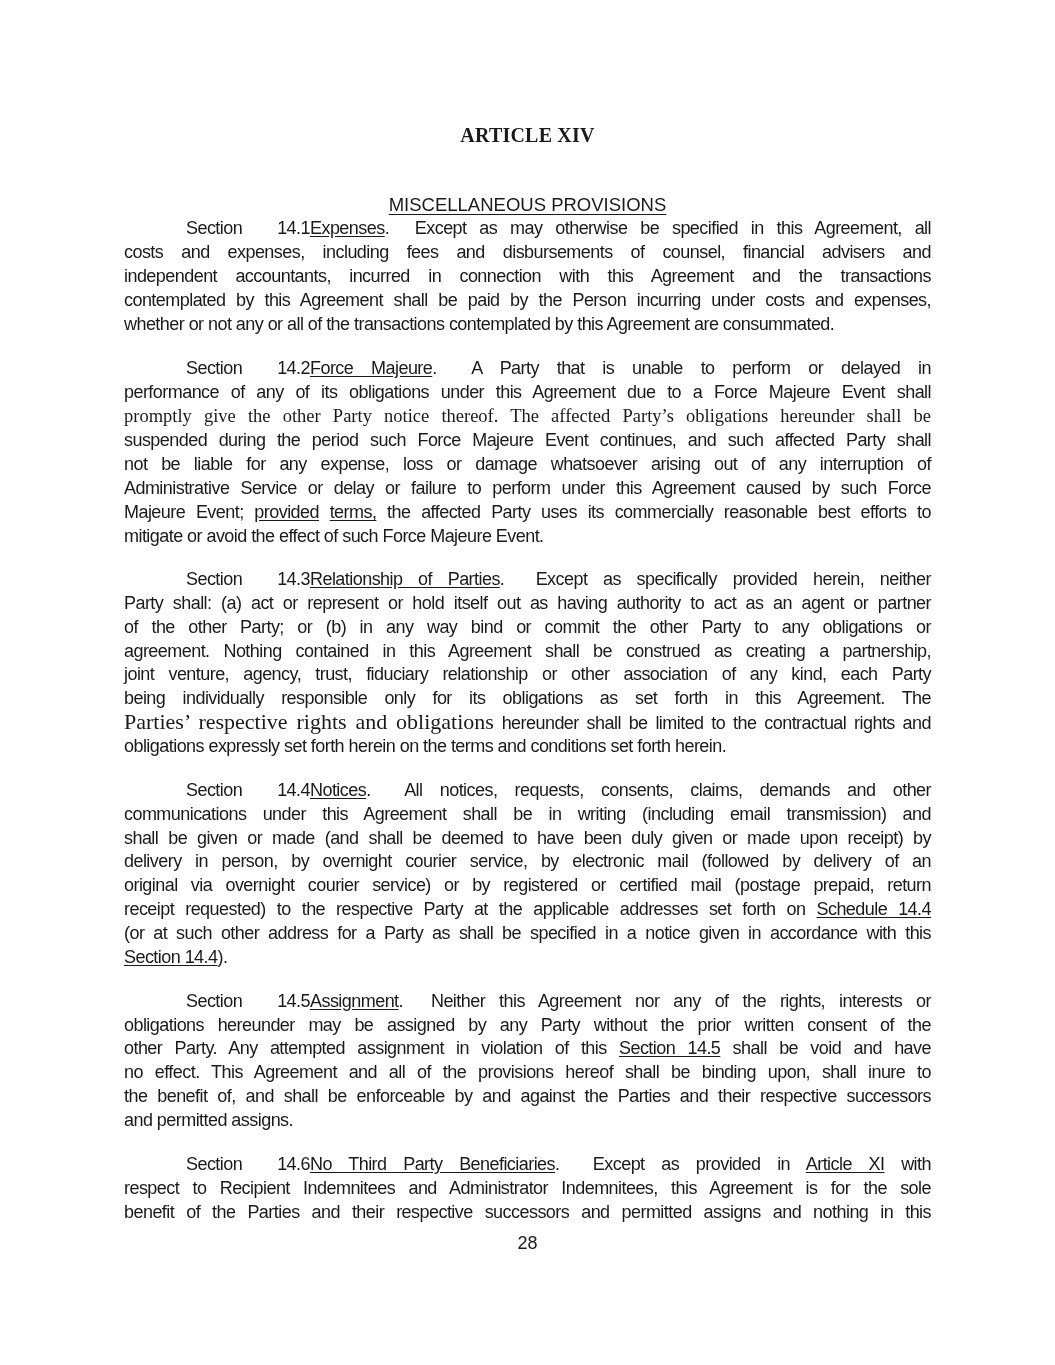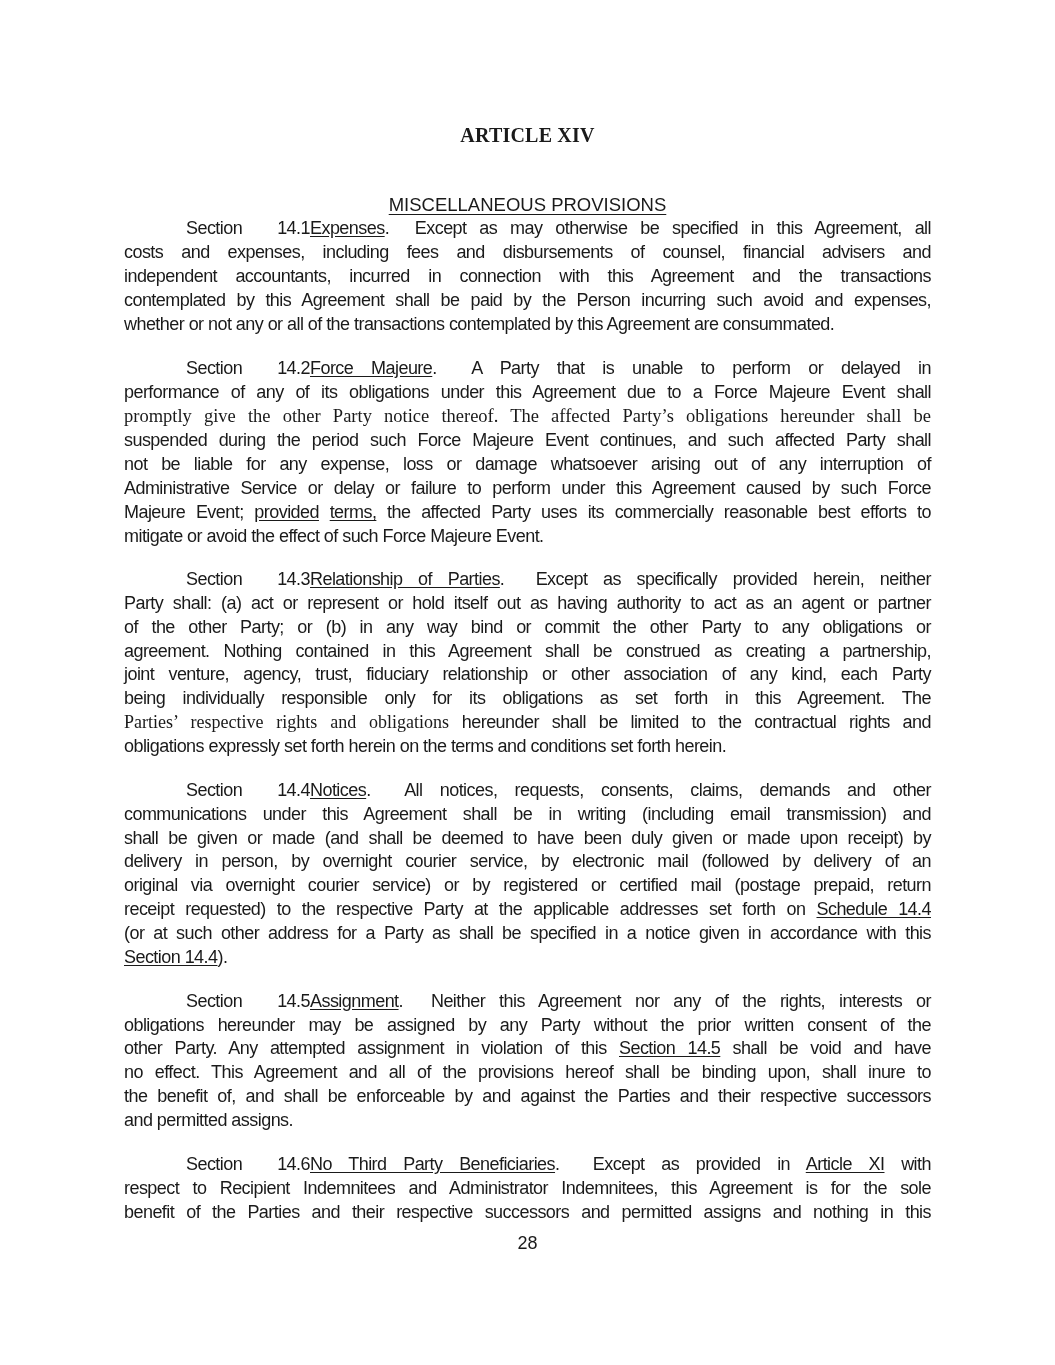--- a/index.html
+++ b/index.html
@@ -35,21 +35,21 @@
 
 <div class="page">
 
   <div class="article-title">ARTICLE XIV</div>
   <div class="article-subtitle"><span>MISCELLANEOUS PROVISIONS</span></div>
 
   <div>
     <div class="line first" style="top: 216px; white-space: nowrap; word-spacing: 0px;"><span class="sec-num">Section 14.1</span><span class="u">Expenses</span>.&nbsp; <span>Except as may otherwise be specified in this Agreement, all</span></div>
     <div class="line" style="top: 240px; white-space: nowrap; word-spacing: 0px;">costs and expenses, including fees and disbursements of counsel, financial advisers and</div>
     <div class="line" style="top: 264px; white-space: nowrap; word-spacing: 0px;">independent accountants, incurred in connection with this Agreement and the transactions</div>
-    <div class="line" style="top: 288px; white-space: nowrap; word-spacing: 0px;">contemplated by this Agreement shall be paid by the Person incurring such avoid and expenses,</div>
+    <div class="line" style="top: 288px; white-space: nowrap; word-spacing: 0px;">contemplated by this Agreement shall be paid by the Person incurring under costs and expenses,</div>
     <div class="line last" style="top: 312px; white-space: nowrap;">whether or not any or all of the transactions contemplated by this Agreement are consummated.</div>
   </div>
 
   <div>
     <div class="line first" style="top: 356px; white-space: nowrap; word-spacing: 0px;"><span class="sec-num">Section 14.2</span><span class="u">Force Majeure</span>.&nbsp; <span>A Party that is unable to perform or delayed in</span></div>
     <div class="line" style="top: 380px; white-space: nowrap; word-spacing: 0px;">performance of any of its obligations under this Agreement due to a Force Majeure Event shall</div>
     <div class="line serif" style="top: 404px; white-space: nowrap; word-spacing: 0px;">promptly give the other Party notice thereof.  The affected Party’s obligations hereunder shall be</div>
     <div class="line" style="top: 428px; white-space: nowrap; word-spacing: 0px;">suspended during the period such Force Majeure Event continues, and such affected Party shall</div>
     <div class="line" style="top: 452px; white-space: nowrap; word-spacing: 0px;">not be liable for any expense, loss or damage whatsoever arising out of any interruption of</div>
     <div class="line" style="top: 476px; white-space: nowrap; word-spacing: 0px;">Administrative Service or delay or failure to perform under this Agreement caused by such Force</div>
@@ -57,21 +57,21 @@
     <div class="line last" style="top: 524px; white-space: nowrap;">mitigate or avoid the effect of such Force Majeure Event.</div>
   </div>
 
   <div>
     <div class="line first" style="top: 567px; white-space: nowrap; word-spacing: 0px;"><span class="sec-num">Section 14.3</span><span class="u">Relationship of Parties</span>.&nbsp; <span>Except as specifically provided herein, neither</span></div>
     <div class="line" style="top: 591px; white-space: nowrap; word-spacing: 0px;">Party shall:  (a) act or represent or hold itself out as having authority to act as an agent or partner</div>
     <div class="line" style="top: 615px; white-space: nowrap; word-spacing: 0px;">of the other Party; or (b) in any way bind or commit the other Party to any obligations or</div>
     <div class="line" style="top: 639px; white-space: nowrap; word-spacing: 0px;">agreement.  Nothing contained in this Agreement shall be construed as creating a partnership,</div>
     <div class="line" style="top: 662px; white-space: nowrap; word-spacing: 0px;">joint venture, agency, trust, fiduciary relationship or other association of any kind, each Party</div>
     <div class="line" style="top: 686px; white-space: nowrap; word-spacing: 0px;">being individually responsible only for its obligations as set forth in this Agreement.  The</div>
-    <div class="line" style="top: 710px; white-space: nowrap; word-spacing: 0px;"><span style="font-family:'Liberation Serif',serif;font-size:18px;letter-spacing:0">Parties’ respective rights and obligations</span><span> hereunder shall be limited to the contractual rights and</span></div>
+    <div class="line" style="top: 710px; white-space: nowrap; word-spacing: 0px;"><span style="font-family:'Liberation Serif',serif;font-size:22px;letter-spacing:0">Parties’ respective rights and obligations</span><span> hereunder shall be limited to the contractual rights and</span></div>
     <div class="line last" style="top: 734px; white-space: nowrap;">obligations expressly set forth herein on the terms and conditions set forth herein.</div>
   </div>
 
   <div>
     <div class="line first" style="top: 778px; white-space: nowrap; word-spacing: 0px;"><span class="sec-num">Section 14.4</span><span class="u">Notices</span>.&nbsp; <span>All notices, requests, consents, claims, demands and other</span></div>
     <div class="line" style="top: 802px; white-space: nowrap; word-spacing: 0px;">communications under this Agreement shall be in writing (including email transmission) and</div>
     <div class="line" style="top: 826px; white-space: nowrap; word-spacing: 0px;">shall be given or made (and shall be deemed to have been duly given or made upon receipt) by</div>
     <div class="line" style="top: 849px; white-space: nowrap; word-spacing: 0px;">delivery in person, by overnight courier service, by electronic mail (followed by delivery of an</div>
     <div class="line" style="top: 873px; white-space: nowrap; word-spacing: 0px;">original via overnight courier service) or by registered or certified mail (postage prepaid, return</div>
     <div class="line" style="top: 897px; white-space: nowrap; word-spacing: 0px;"><span>receipt requested) to the respective Party at the applicable addresses set forth on </span><span class="u">Schedule 14.4</span></div>

